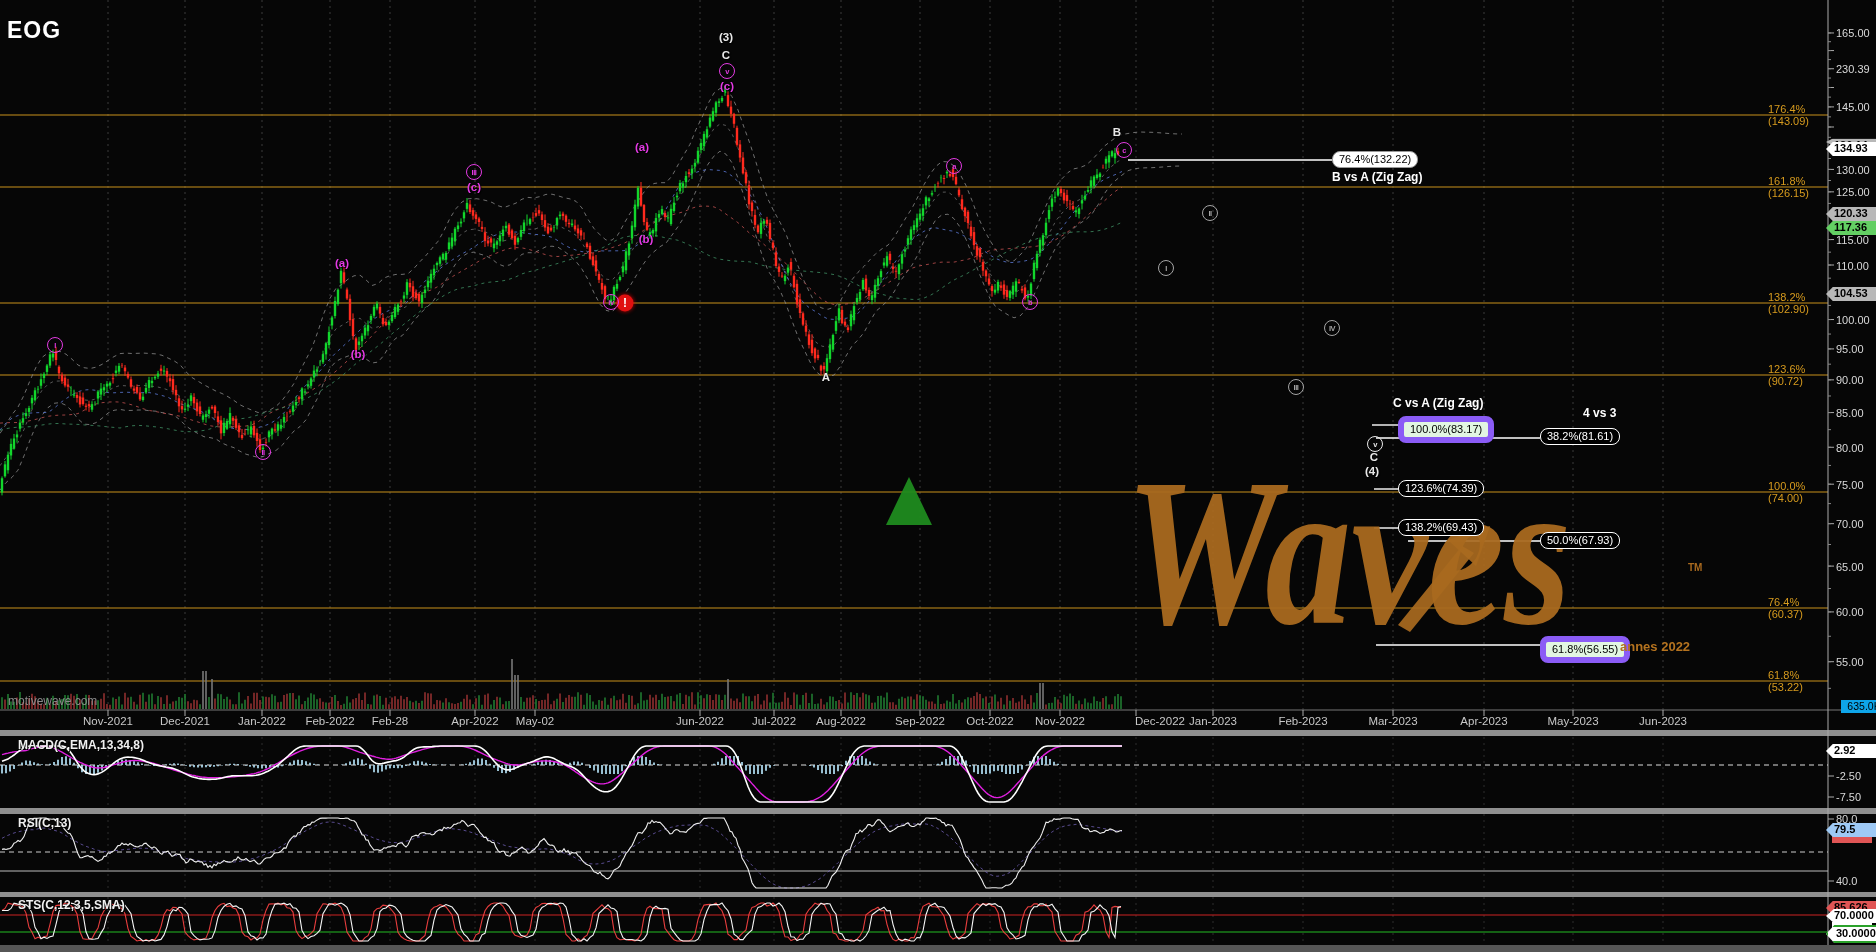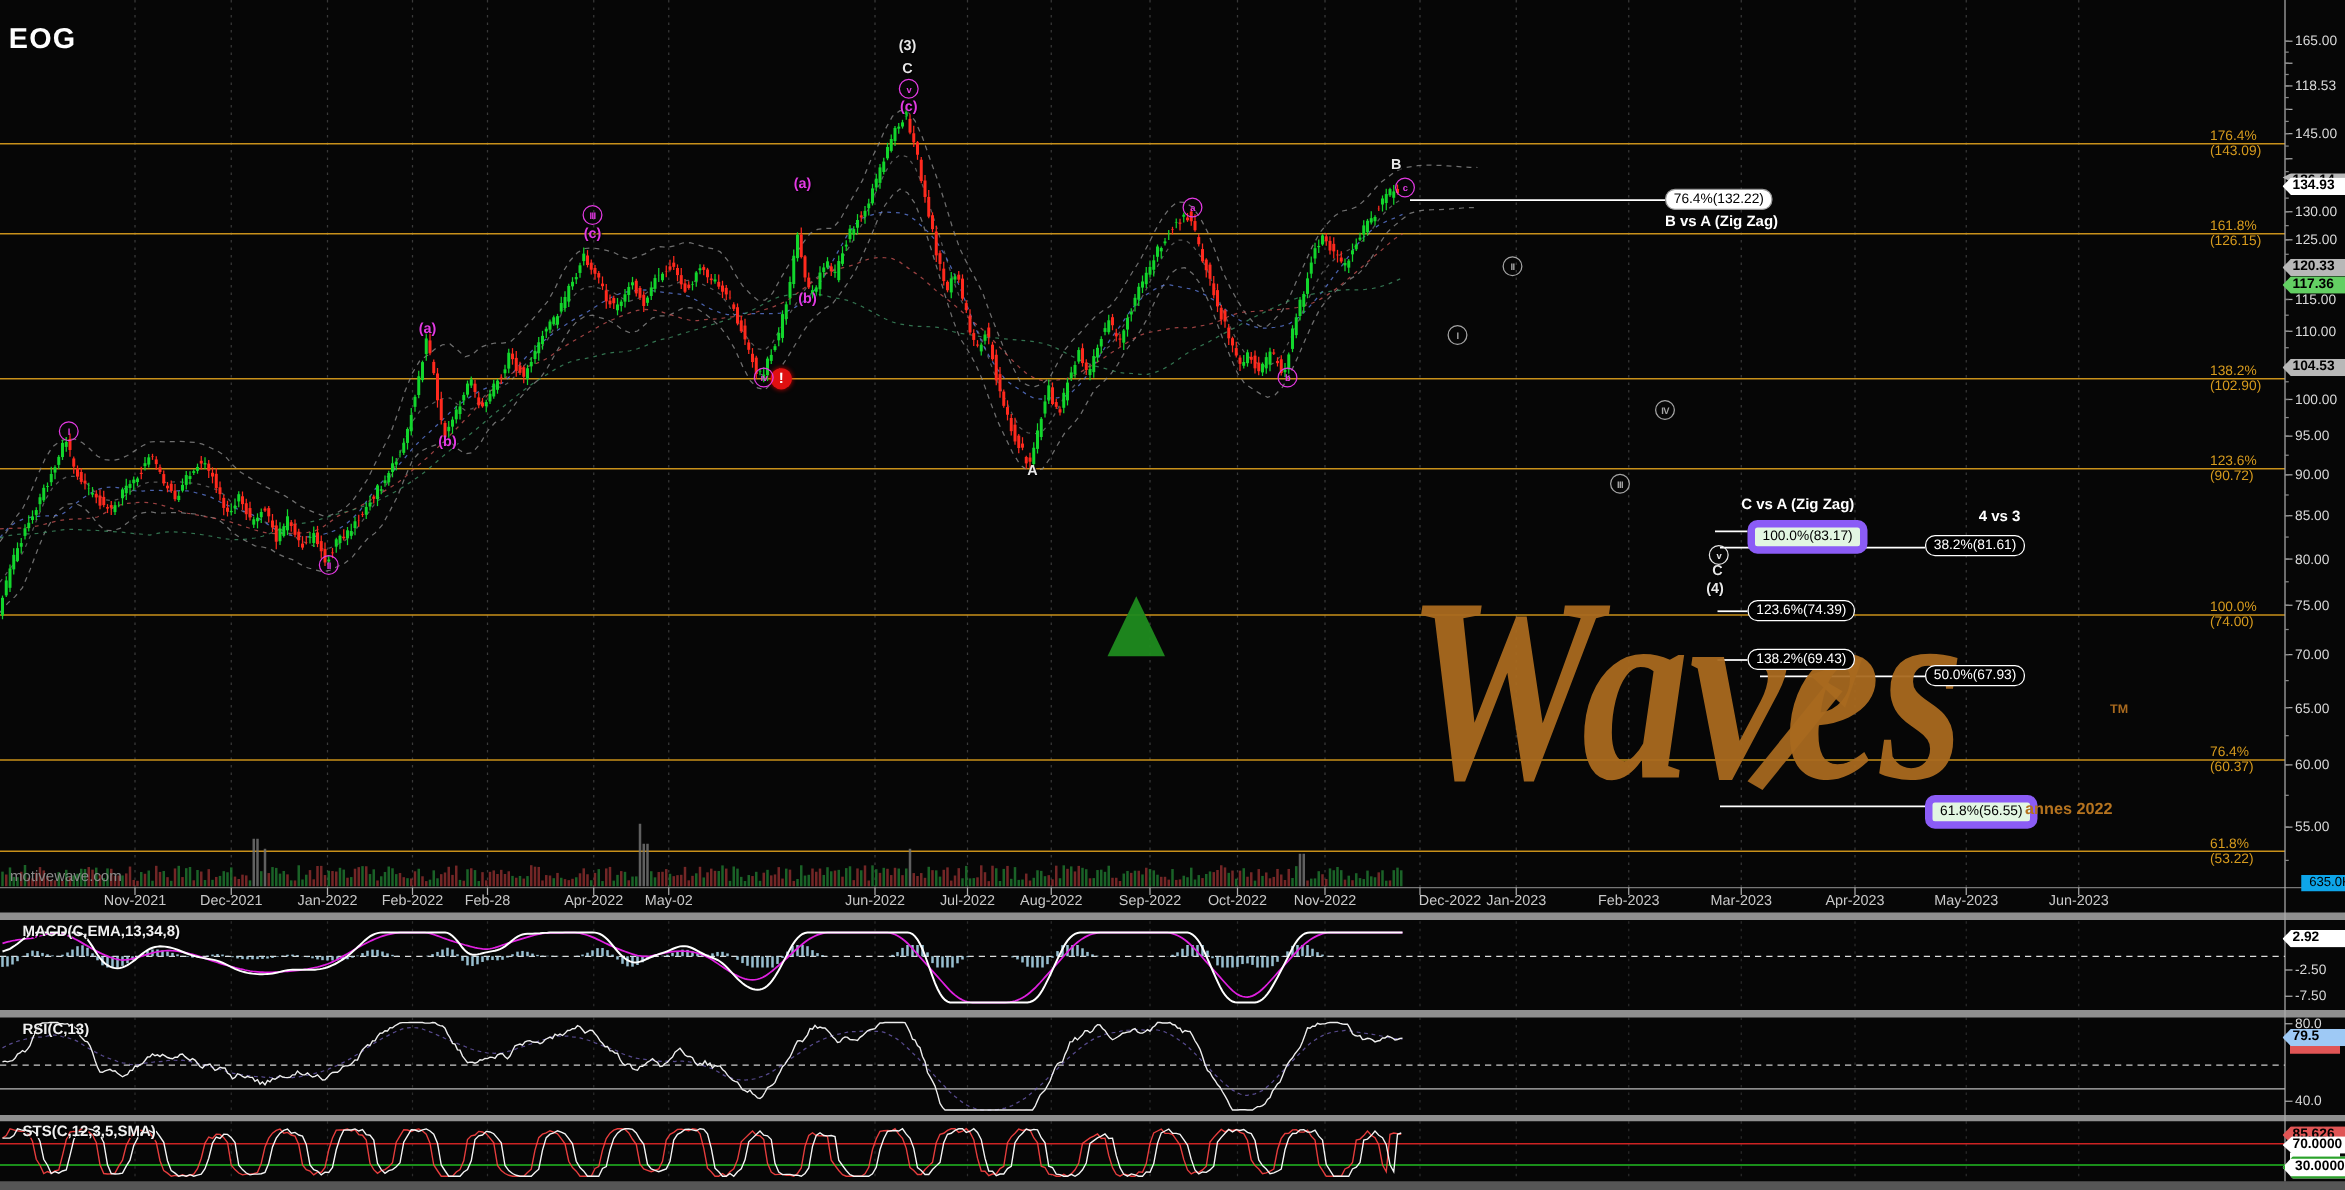--- a/index.html
+++ b/index.html
@@ -1703,21 +1703,21 @@
     <div class="ptitle" style="left:18px;top:816px;">RSI(C,13)</div>
     <div class="ptitle" style="left:18px;top:898px;">STS(C,12,3,5,SMA)</div>
   <div class="fiblbl" style="left: 1822px; top: 115px;">176.4%(143.09)</div>
       <div class="fiblbl" style="left: 1822px; top: 187px;">161.8%(126.15)</div>
       <div class="fiblbl" style="left: 1822px; top: 303px;">138.2%(102.90)</div>
       <div class="fiblbl" style="left: 1822px; top: 375px;">123.6%(90.72)</div>
       <div class="fiblbl" style="left: 1822px; top: 492px;">100.0%(74.00)</div>
       <div class="fiblbl" style="left: 1822px; top: 608px;">76.4%(60.37)</div>
       <div class="fiblbl" style="left: 1822px; top: 681px;">61.8%(53.22)</div>
       <div class="ticklbl" style="left: 1836px; top: 33px;">165.00</div>
-      <div class="ticklbl" style="left: 1836px; top: 69px;">118.53</div>
+      <div class="ticklbl" style="left: 1836px; top: 69px;">230.39</div>
       <div class="ticklbl" style="left: 1836px; top: 107px;">145.00</div>
       <div class="ticklbl" style="left: 1836px; top: 170px;">130.00</div>
       <div class="ticklbl" style="left: 1836px; top: 192px;">125.00</div>
       <div class="ticklbl" style="left: 1836px; top: 240px;">115.00</div>
       <div class="ticklbl" style="left: 1836px; top: 266px;">110.00</div>
       <div class="ticklbl" style="left: 1836px; top: 320px;">100.00</div>
       <div class="ticklbl" style="left: 1836px; top: 349px;">95.00</div>
       <div class="ticklbl" style="left: 1836px; top: 380px;">90.00</div>
       <div class="ticklbl" style="left: 1836px; top: 413px;">85.00</div>
       <div class="ticklbl" style="left: 1836px; top: 448px;">80.00</div>

